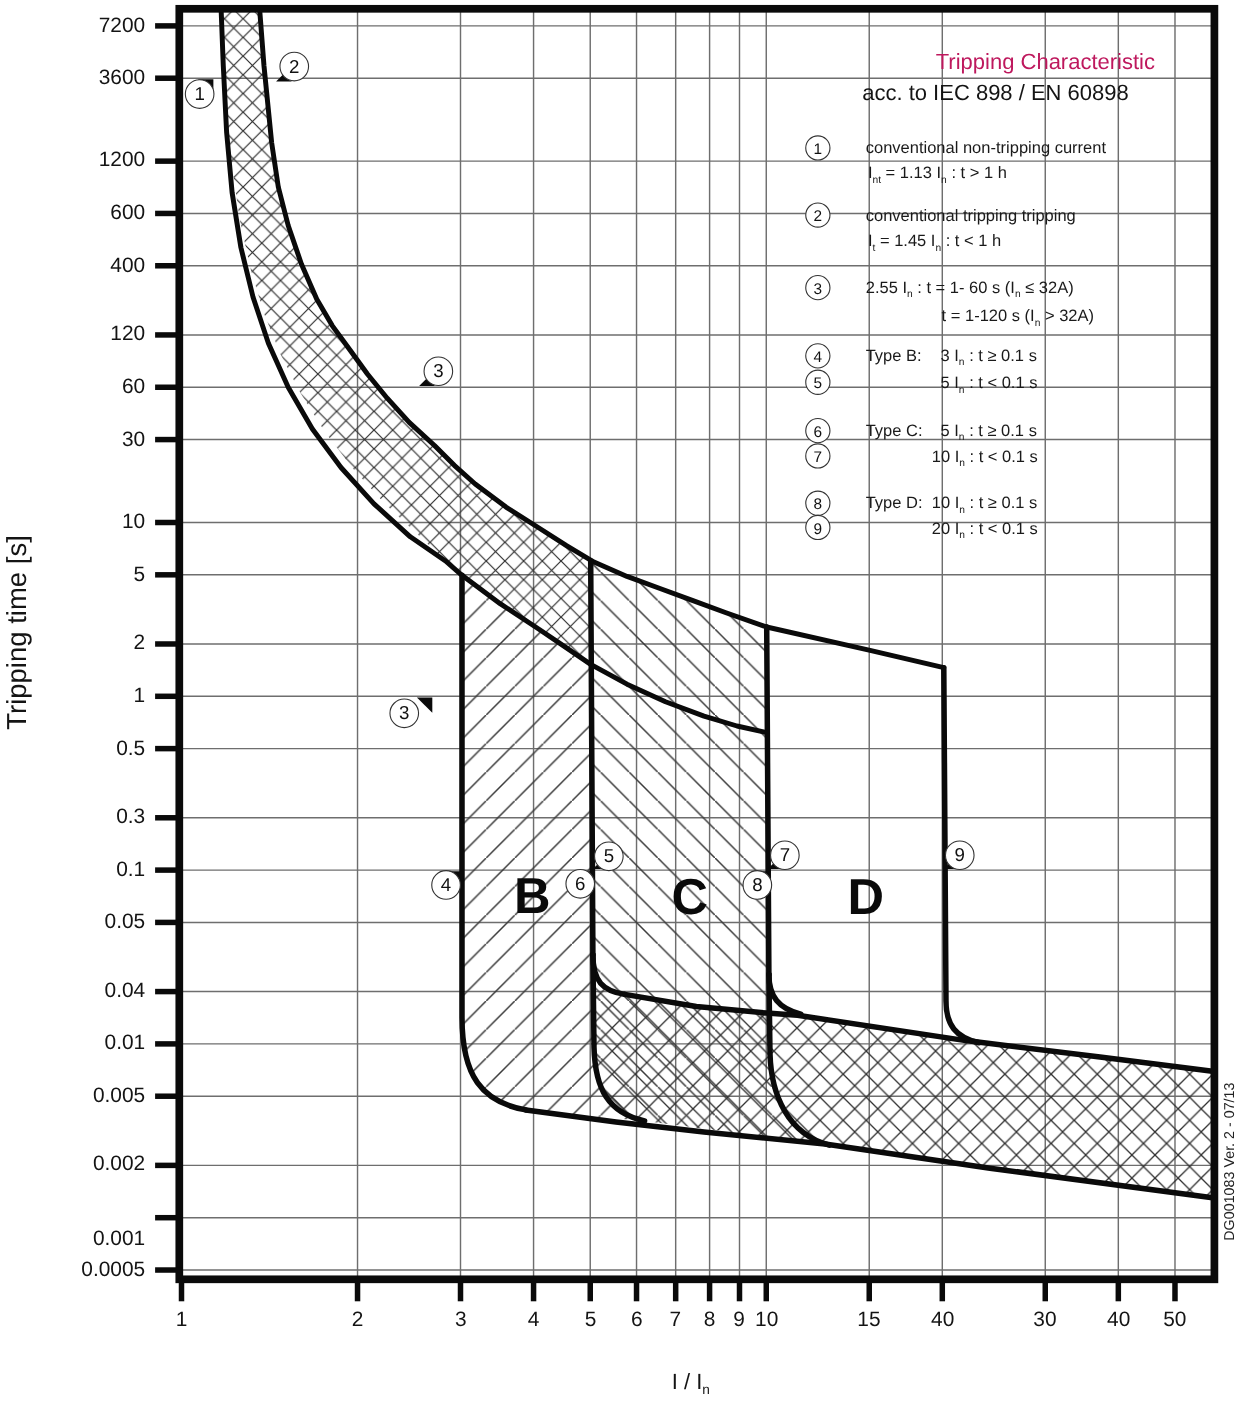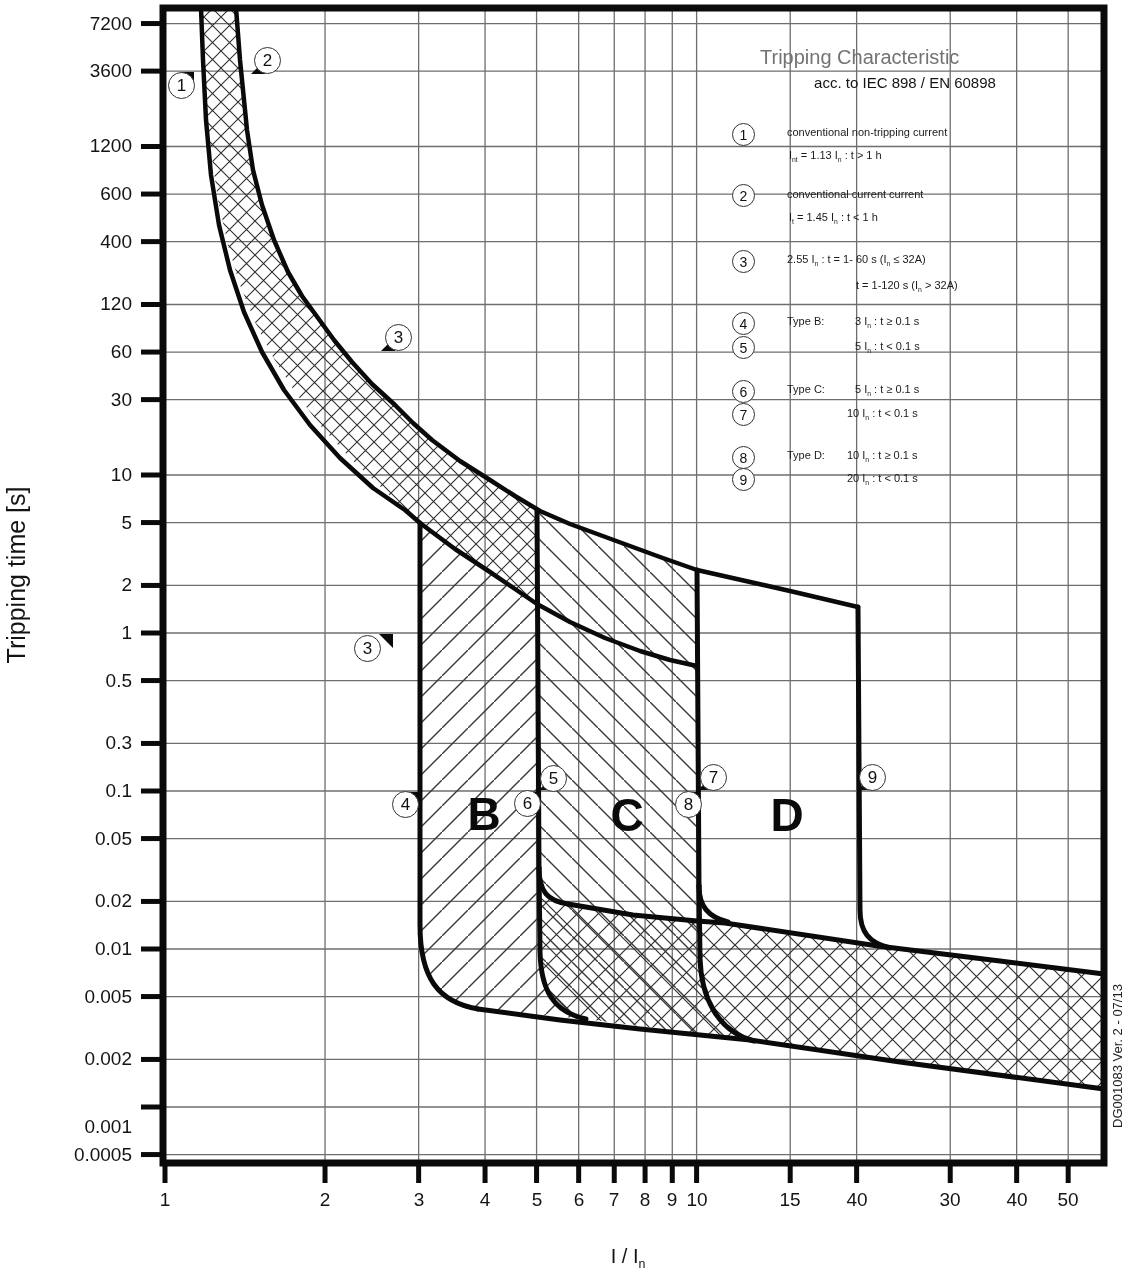--- a/index.html
+++ b/index.html
@@ -16,25 +16,25 @@
         white-space:nowrap;font-size:20px;color:#141414;}
   .watermark{position:absolute;left:1117px;top:1056px;transform:translate(-50%,-50%) rotate(-90deg);
         white-space:nowrap;font-size:13px;color:#222;}
   .circ{position:absolute;width:27px;height:27px;margin:-14px 0 0 -14px;border:1.7px solid #333;
         border-radius:50%;background:#fff;display:flex;align-items:center;justify-content:center;
         font-size:17px;color:#111;box-sizing:border-box;}
   .circ-sm{position:absolute;width:23px;height:23px;margin:-12px 0 0 -12px;border:1.5px solid #333;
         border-radius:50%;background:#fff;display:flex;align-items:center;justify-content:center;
         font-size:14px;color:#111;box-sizing:border-box;}
   .region-letter{position:absolute;transform:translate(-50%,-50%);font-size:46px;font-weight:bold;color:#0a0a0a;}
-  .lg-title{position:absolute;left:760px;top:46px;width:290px;text-align:left;
-        font-size:20px;color:#737373;}
+  .lg-title{position:absolute;left:760px;top:46px;width:290px;text-align:right;
+        font-size:20px;color:#be185d;}
   .lg-sub{position:absolute;left:760px;top:74px;width:290px;text-align:center;
-        font-size:15px;color:#141414;}
-  .lg-text{position:absolute;font-size:11px;color:#1a1a1a;white-space:nowrap;}
+        font-size:20px;color:#141414;}
+  .lg-text{position:absolute;font-size:15px;color:#1a1a1a;white-space:nowrap;}
   sub{font-size:0.62em;}
 </style>
 </head>
 <body>
 
 <div id="page">
 
   <svg id="chart-svg" width="1130" height="1280" viewBox="0 0 1130 1280">
     <defs>
       <pattern id="hB" width="26" height="26" patternUnits="userSpaceOnUse">
@@ -179,21 +179,21 @@
       <div class="ylab" style="left:28px;top:340px;">60</div>
       <div class="ylab" style="left:28px;top:388px;">30</div>
       <div class="ylab" style="left:28px;top:463px;">10</div>
       <div class="ylab" style="left:28px;top:511px;">5</div>
       <div class="ylab" style="left:28px;top:573px;">2</div>
       <div class="ylab" style="left:28px;top:621px;">1</div>
       <div class="ylab" style="left:28px;top:669px;">0.5</div>
       <div class="ylab" style="left:28px;top:731px;">0.3</div>
       <div class="ylab" style="left:28px;top:779px;">0.1</div>
       <div class="ylab" style="left:28px;top:827px;">0.05</div>
-      <div class="ylab" style="left:28px;top:889px;">0.02</div>
+      <div class="ylab" style="left:28px;top:889px;">0.04</div>
       <div class="ylab" style="left:28px;top:937px;">0.01</div>
       <div class="ylab" style="left:28px;top:985px;">0.005</div>
       <div class="ylab" style="left:28px;top:1047px;">0.002</div>
       <div class="ylab" style="left:28px;top:1115px;">0.001</div>
       <div class="ylab" style="left:28px;top:1143px;">0.0005</div>
       <div class="xlab" style="left:135px;top:1188px;">1</div>
       <div class="xlab" style="left:295px;top:1188px;">2</div>
       <div class="xlab" style="left:389px;top:1188px;">3</div>
       <div class="xlab" style="left:455px;top:1188px;">4</div>
       <div class="xlab" style="left:507px;top:1188px;">5</div>
@@ -214,21 +214,21 @@
   <div class="watermark">DG001083 Ver. 2 - 07/13</div>
 
   <div class="lg-title">Tripping Characteristic</div>
   <div class="lg-sub">acc. to IEC 898 / EN 60898</div>
 
   <div class="circ-sm" style="left:744px;top:135px;">1</div>
   <div class="lg-text" style="left:787px;top:126px;">conventional non-tripping current</div>
   <div class="lg-text" style="left:789px;top:149px;">I<sub>nt</sub>  = 1.13 I<sub>n</sub> :  t &gt; 1 h</div>
 
   <div class="circ-sm" style="left:744px;top:196px;">2</div>
-  <div class="lg-text" style="left:787px;top:188px;">conventional current current</div>
+  <div class="lg-text" style="left:787px;top:188px;">conventional tripping tripping</div>
   <div class="lg-text" style="left:789px;top:211px;">I<sub>t</sub>  = 1.45 I<sub>n</sub> :  t &lt; 1 h</div>
 
   <div class="circ-sm" style="left:744px;top:262px;">3</div>
   <div class="lg-text" style="left:787px;top:253px;">2.55 I<sub>n</sub> :   t = 1- 60 s     (I<sub>n</sub> ≤ 32A)</div>
   <div class="lg-text" style="left:856px;top:279px;">t = 1-120 s   (I<sub>n</sub> &gt; 32A)</div>
 
   <div class="circ-sm" style="left:744px;top:324px;">4</div>
   <div class="lg-text" style="left:787px;top:315px;">Type B:</div>
   <div class="lg-text" style="left:855px;top:315px;">3 I<sub>n</sub>  : t ≥ 0.1 s</div>
 

